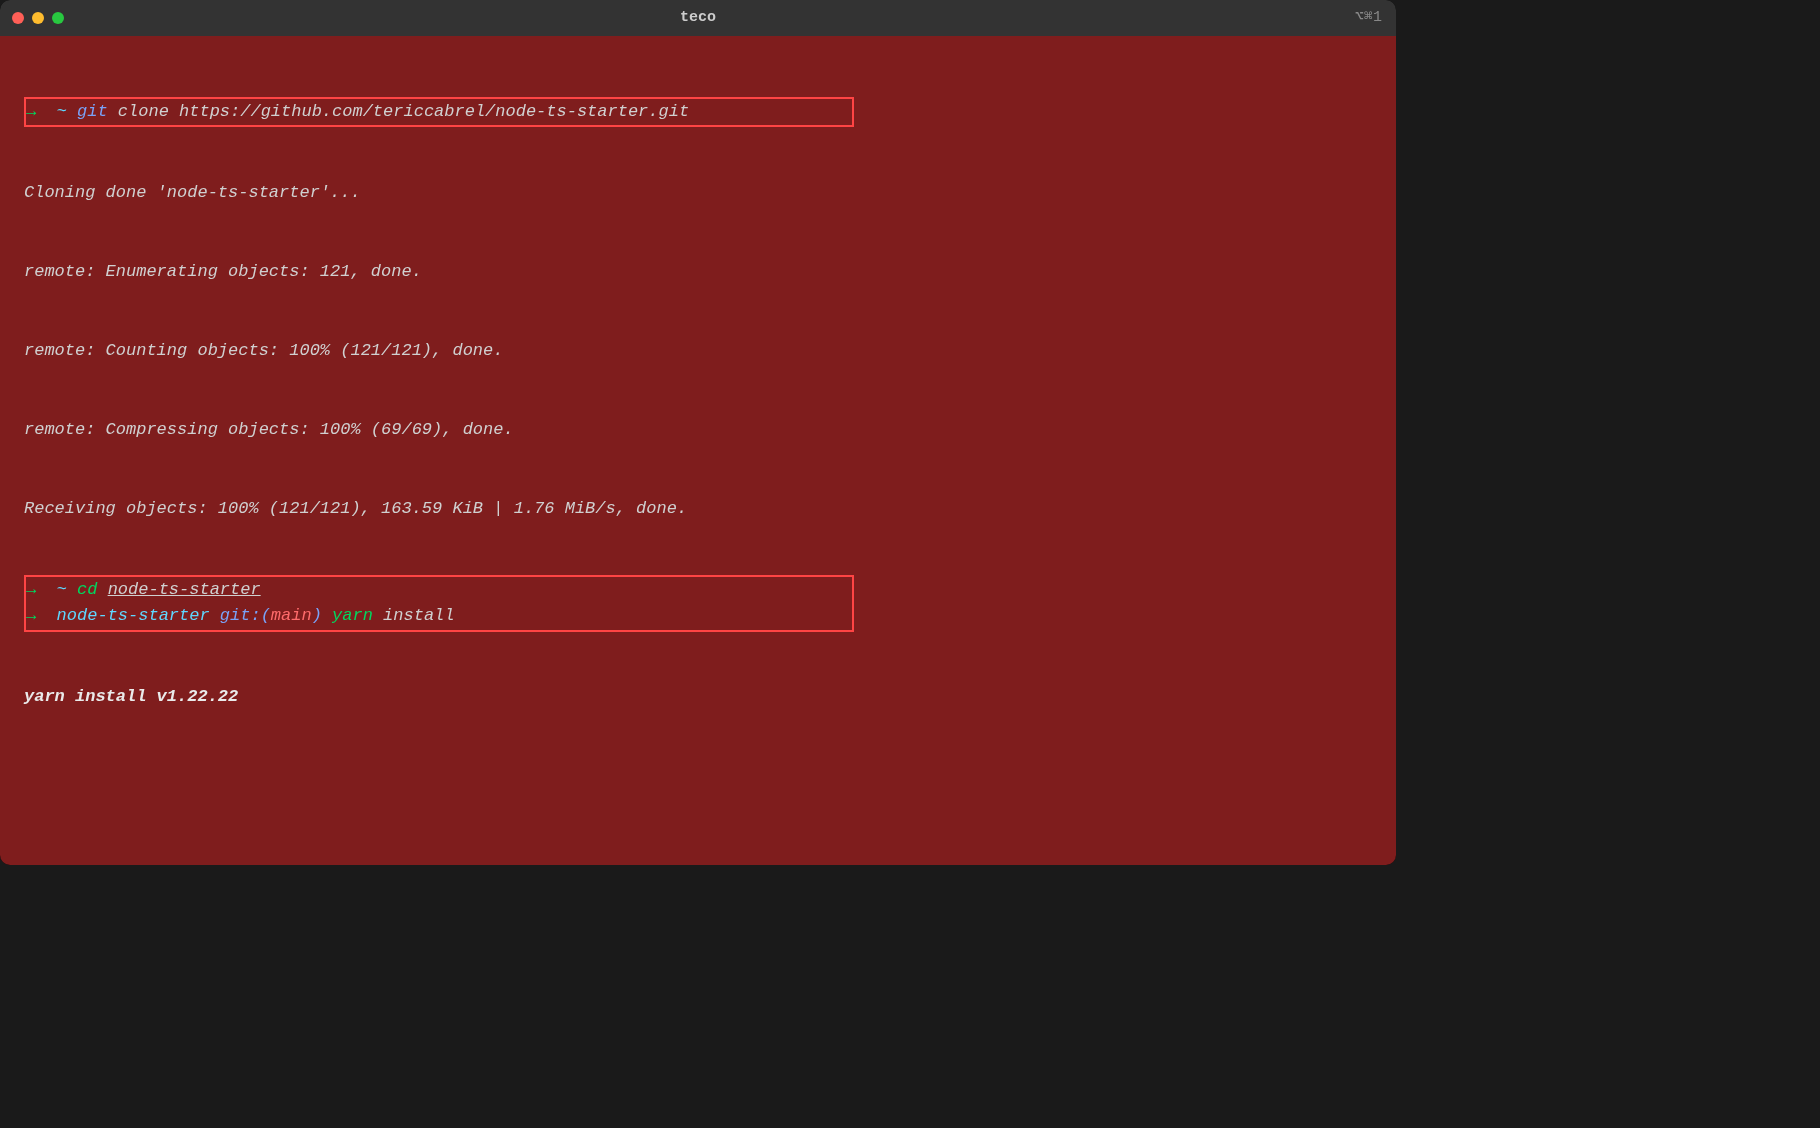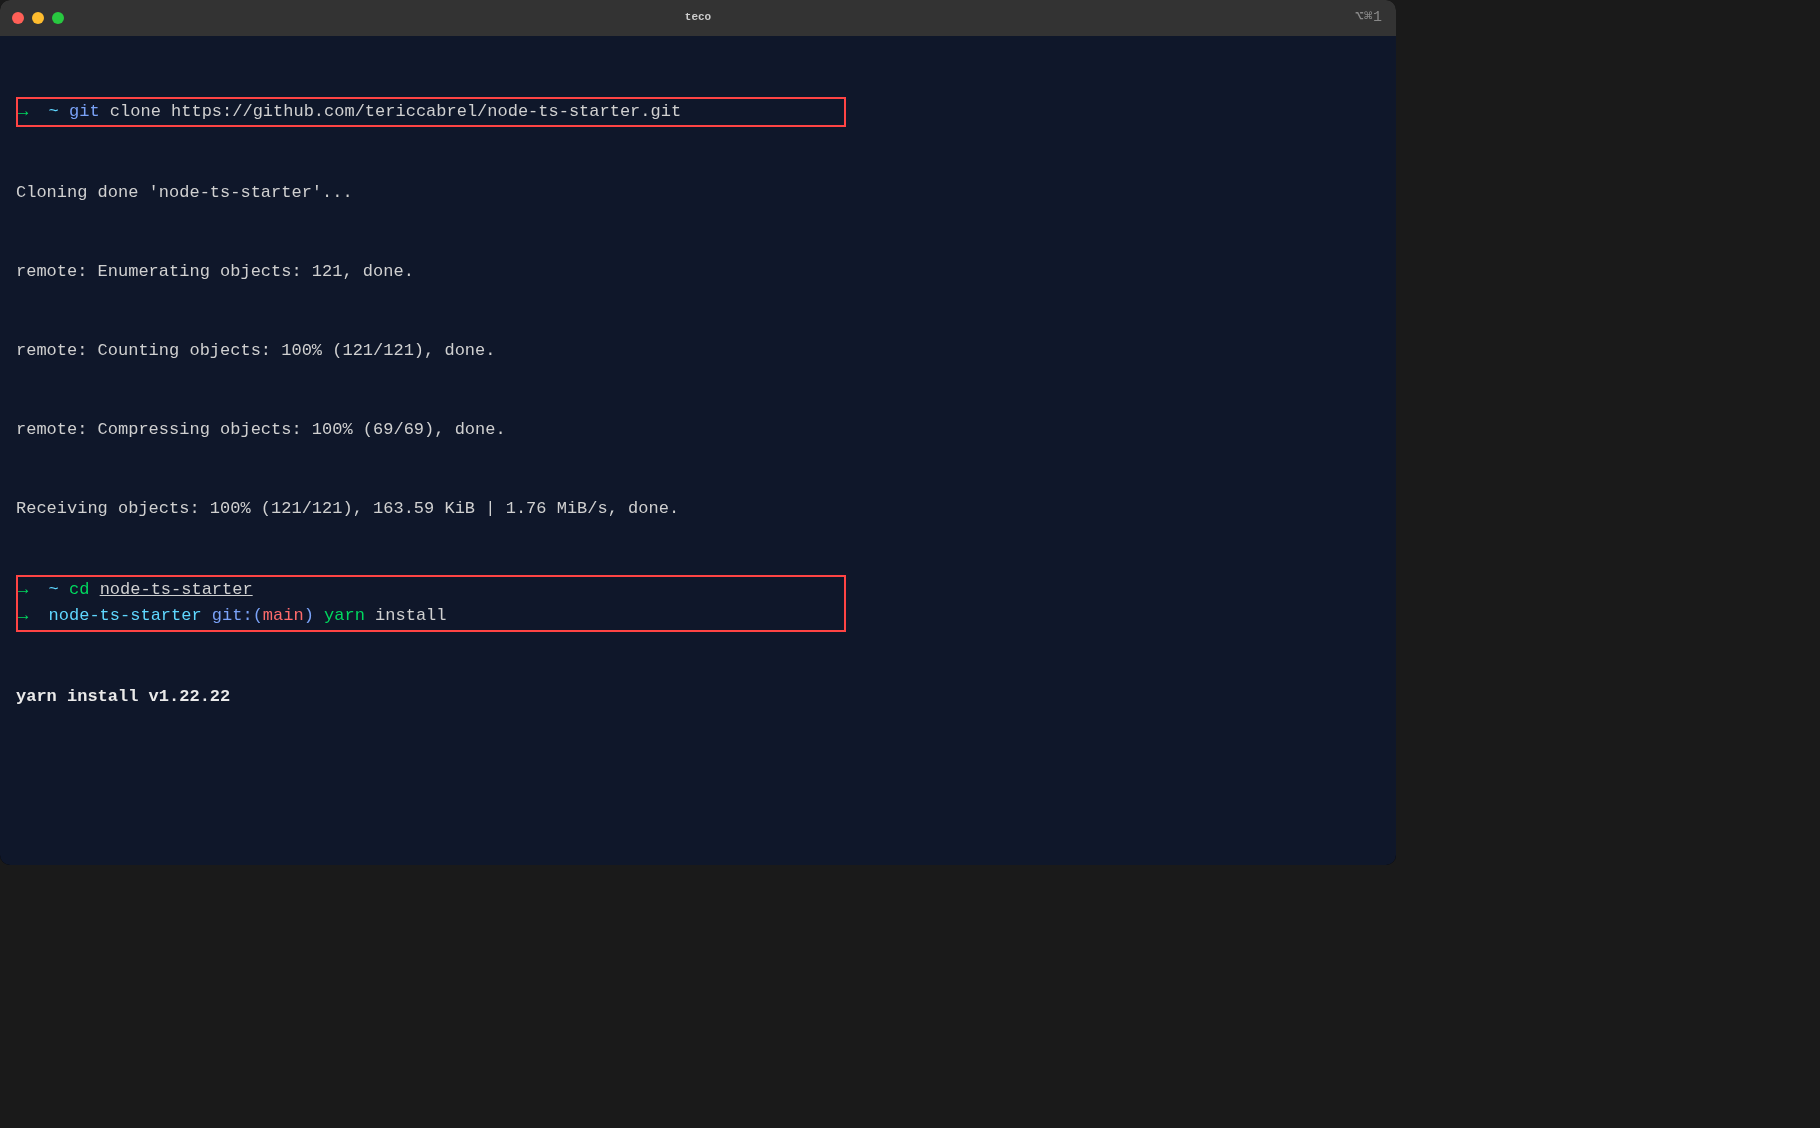--- a/index.html
+++ b/index.html
@@ -41,34 +41,35 @@
     }
     .tl-close { background: #ff5f57; }
     .tl-min { background: #febc2e; }
     .tl-max { background: #28c840; }
     .title {
       position: absolute;
       left: 50%;
       transform: translateX(-50%);
       color: #ccc;
       font-weight: bold;
-      font-size: 11px;
+      font-size: 15px;
     }
     .titlebar-right {
       position: absolute;
       right: 14px;
       color: #888;
       font-size: 15px;
     }
     .terminal {
       flex: 1;
-      padding: 8px 16px;
-      background: #0f172a;
+      padding: 8px 24px;
+      background: #7f1d1d;
       overflow: hidden;
       white-space: pre;
+      font-style: italic;
     }
     .line { display: block; white-space: pre; }
     .redbox {
       border: 2px solid #ff4444;
       margin: 0px 0;
       padding: 0 0px;
       display: block;
       width: 830px;
     }
     .arrow { color: #00d75f; }

